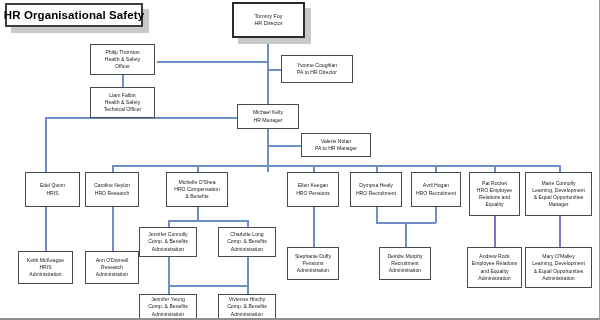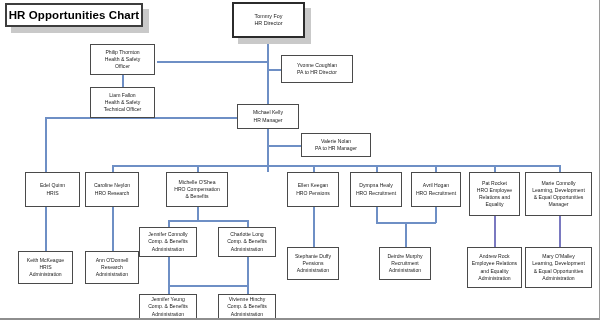--- a/index.html
+++ b/index.html
@@ -87,21 +87,21 @@
     z-index: 2;
   }
 </style>
 </head>
 <body>
 
 <div id="chart-root">
 
   <div class="title-shadow" style="background: rgb(201, 201, 201);"></div>
   <div class="title-box">
-    <span class="title-text">HR Opportunities Chart</span>
+    <span class="title-text">HR Organisational Safety</span>
   </div>
 
   <div class="ln v" style="left: 267px; top: 38px; height: 66px; background: rgb(110, 143, 197);"></div>
 
   <div class="ln h" style="left: 157px; top: 61px; width: 111px; background: rgb(110, 143, 197);"></div>
 
   <div class="ln h" style="left: 267px; top: 69px; width: 14px; background: rgb(110, 143, 197);"></div>
 
   <div class="ln v" style="left: 122px; top: 75px; height: 12px; background: rgb(110, 143, 197);"></div>
 

